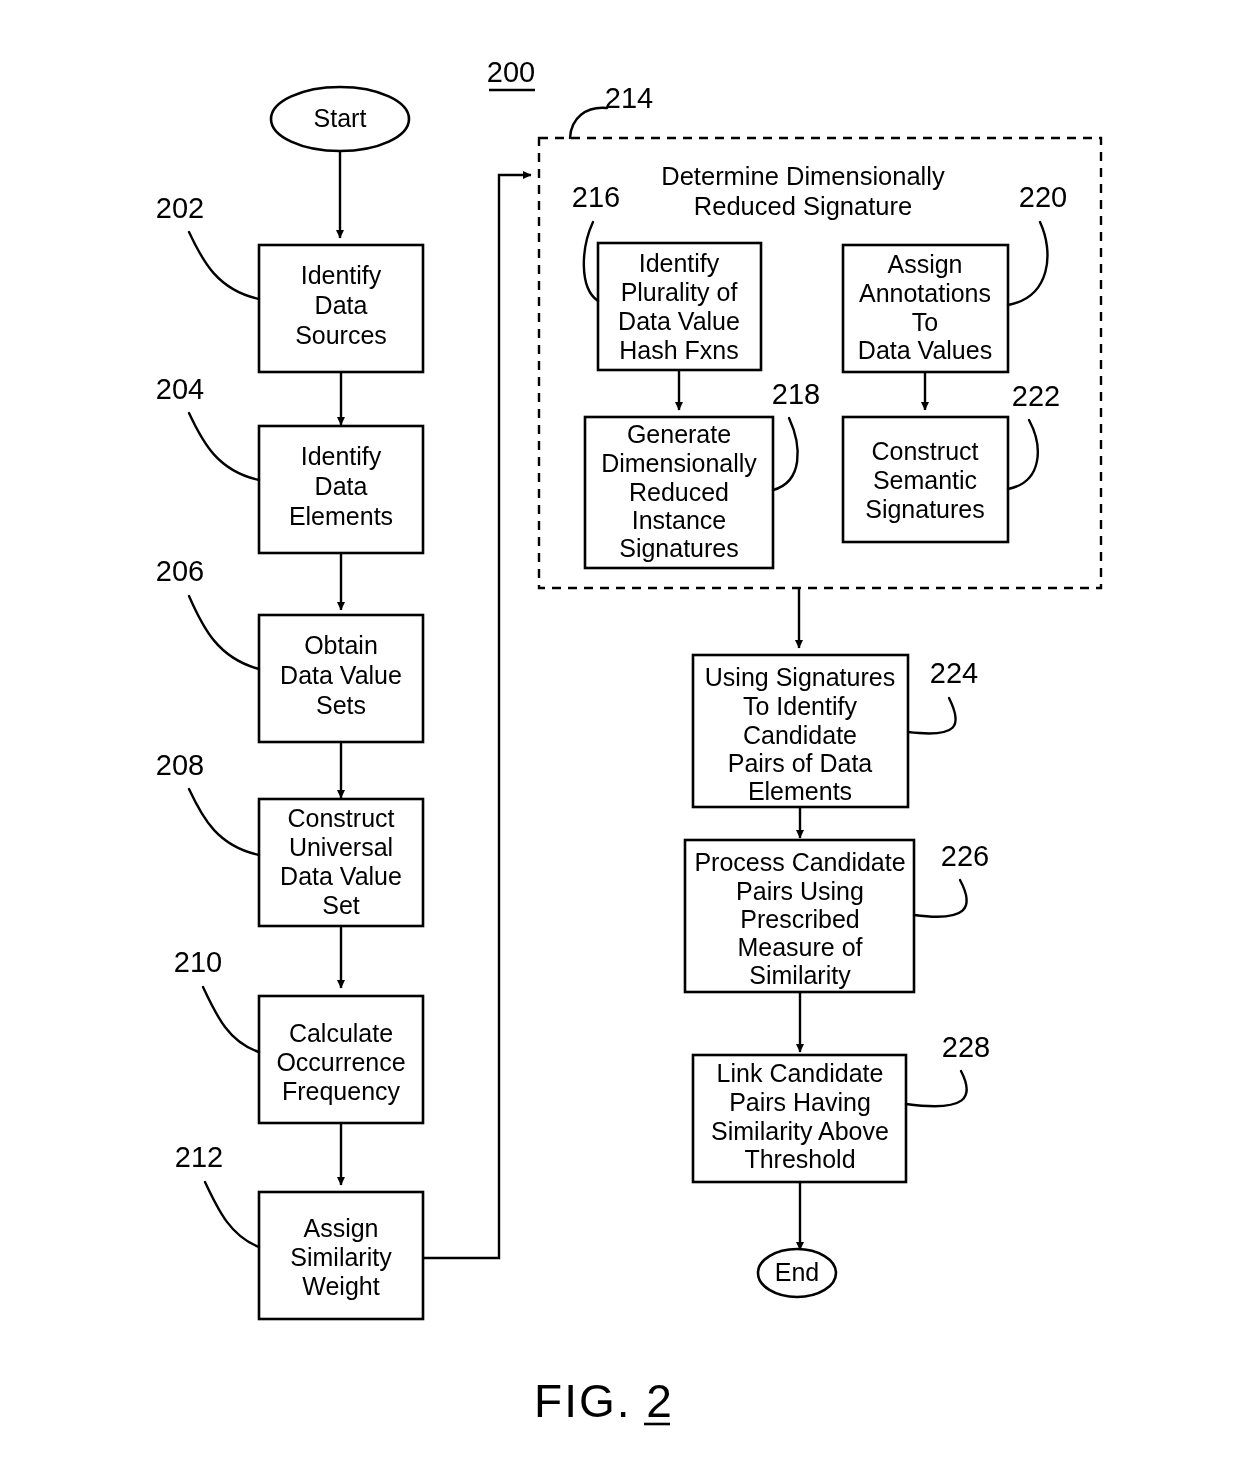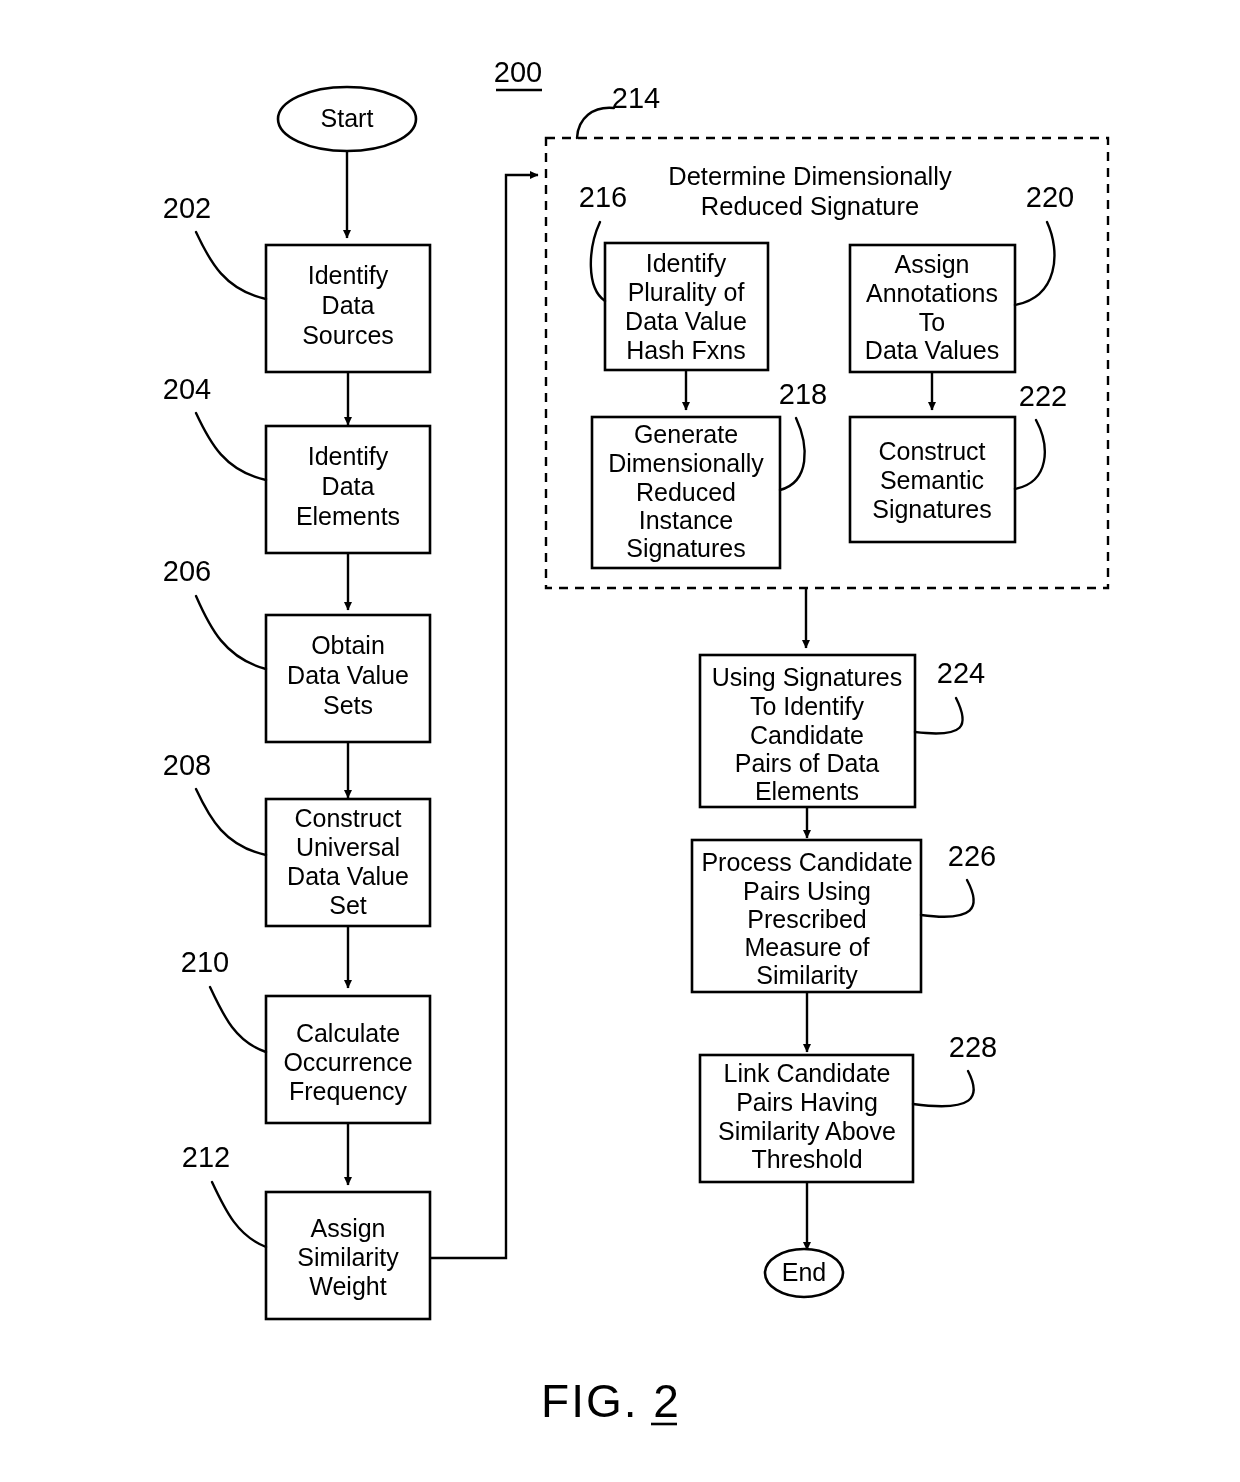--- a/index.html
+++ b/index.html
@@ -9,21 +9,21 @@
   }
   body {
     width: 1240px;
     height: 1482px;
     font-family: "Liberation Sans", sans-serif;
     position: relative;
     overflow: hidden;
   }
   #figure-root {
     position: absolute;
-    left: 10px;
+    left: 3px;
     top: 0;
     width: 1004px;
     height: 1482px;
   }
   svg#flow {
     display: block;
     width: 1240px;
     height: 1482px;
   }
   .node-box {

